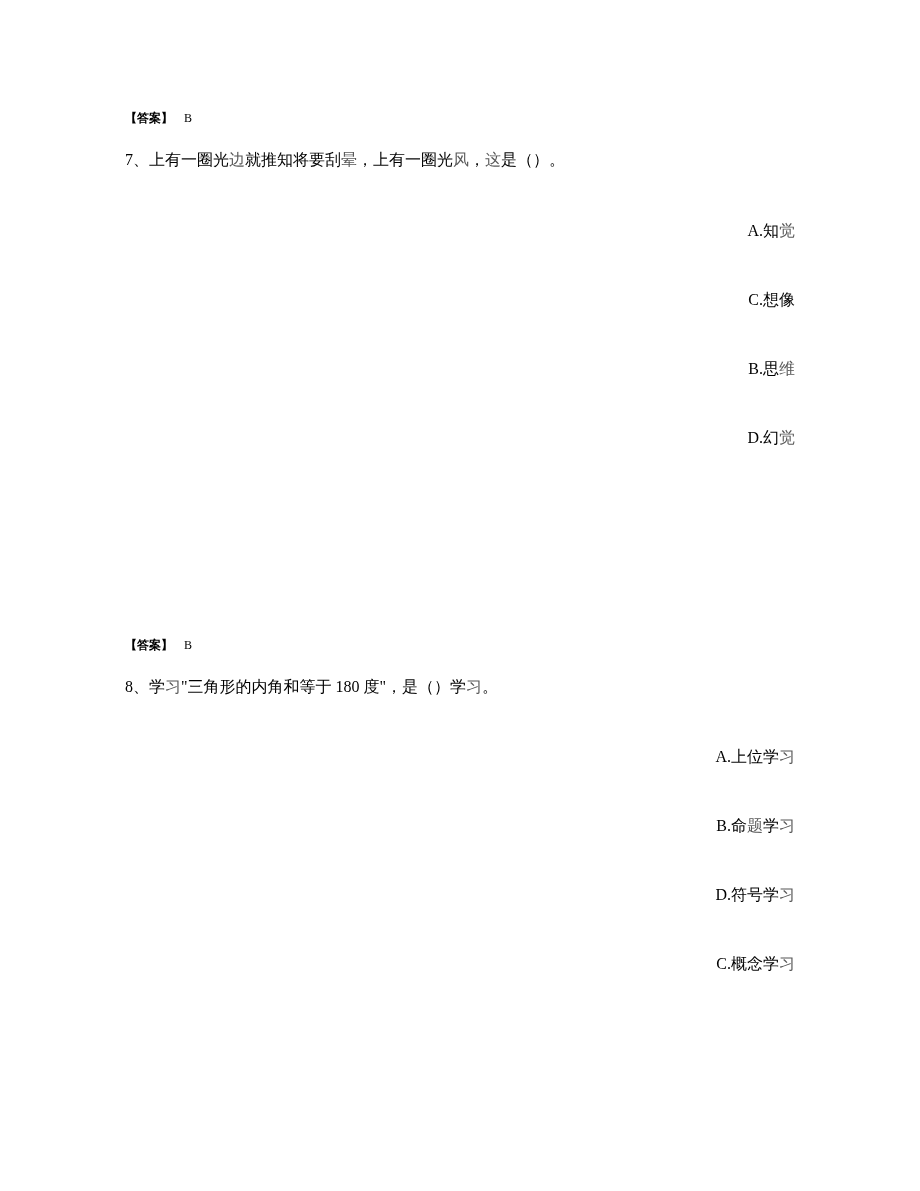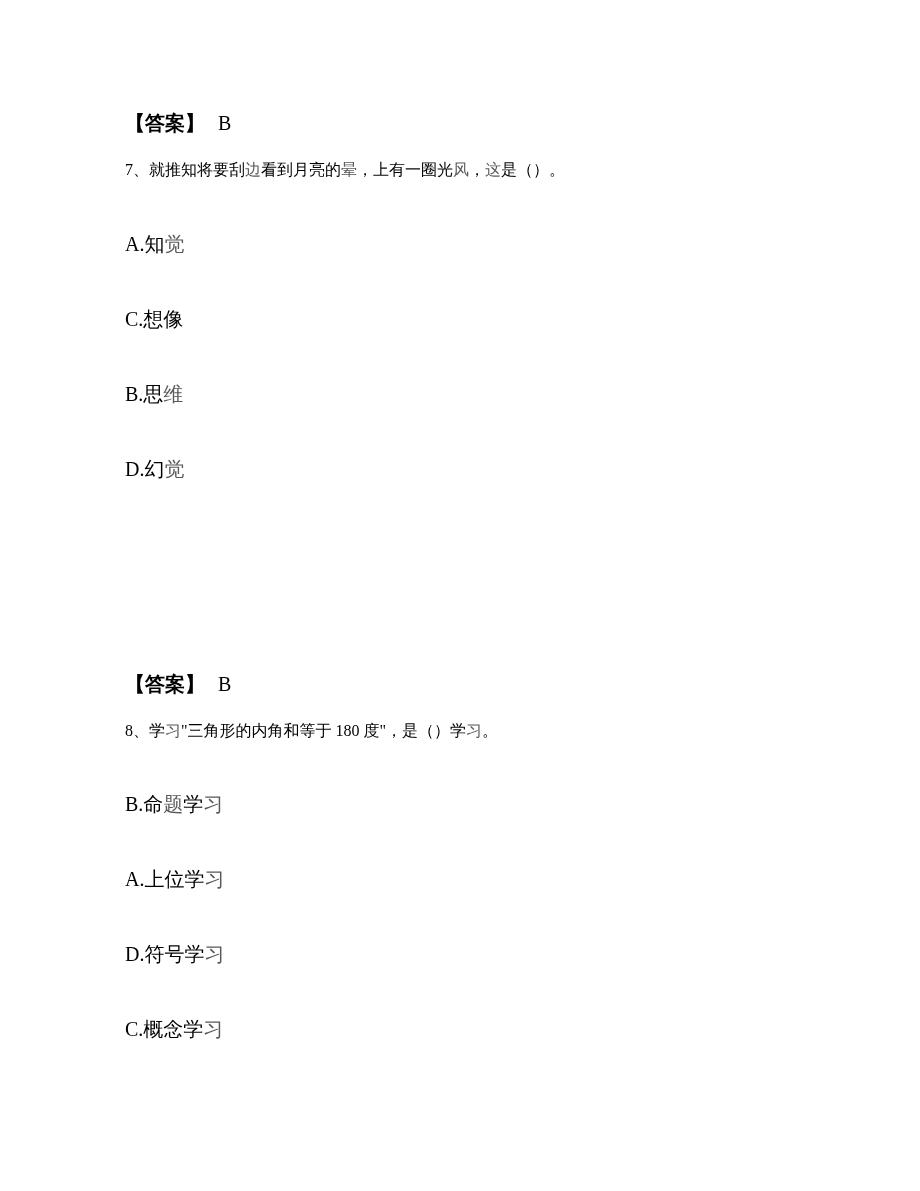--- a/index.html
+++ b/index.html
@@ -10,40 +10,41 @@
     body {
       width: 920px;
       height: 1191px;
       background: #ffffff;
       font-family: "SimSun", "宋体", serif;
       color: #000000;
       position: relative;
       padding: 110px 125px 0 125px;
     }
     .answer-line {
-      font-size: 20px;
+      font-size: 12px;
       margin-bottom: 20px;
     }
     .answer-label {
       font-weight: bold;
     }
     .answer-value {
       margin-left: 8px;
     }
     .question {
       font-size: 16px;
       margin-bottom: 48px;
       line-height: 1.6;
     }
     .question-num {
       display: inline;
     }
     .option {
-      font-size: 20px;
+      font-size: 16px;
       margin-bottom: 48px;
+      text-align: right;
     }
     .block {
       margin-bottom: 0;
     }
     .spacer-large {
       height: 140px;
     }
     .spacer-large2 {
       height: 168px;
     }
@@ -54,21 +55,21 @@
 </head>
 <body>
 
 <div class="block">
   <div class="answer-line">
     <span class="answer-label">【答案】</span>
     <span class="answer-value">B</span>
   </div>
 
   <div class="question">
-    <span class="question-num">7、</span><span>就推知将要刮</span><span class="gray">边</span><span>看到月亮的</span><span class="gray">晕</span><span>，上有一圈光</span><span class="gray">风</span><span>，</span><span class="gray">这</span><span>是（）。</span>
+    <span class="question-num">7、</span><span>上有一圈光</span><span class="gray">边</span><span>就推知将要刮</span><span class="gray">晕</span><span>，上有一圈光</span><span class="gray">风</span><span>，</span><span class="gray">这</span><span>是（）。</span>
   </div>
 
   <div class="option">
     <span>A.知</span><span class="gray">觉</span>
   </div>
   <div class="option">
     <span>C.想像</span>
   </div>
   <div class="option">
     <span>B.思</span><span class="gray">维</span>
@@ -82,24 +83,24 @@
   <div class="answer-line">
     <span class="answer-label">【答案】</span>
     <span class="answer-value">B</span>
   </div>
 
   <div class="question">
     <span class="question-num">8、</span><span>学</span><span class="gray">习</span><span>"三角形的内角和等于 180 度"，是（）学</span><span class="gray">习</span><span>。</span>
   </div>
 
   <div class="option">
-    <span>B.命</span><span class="gray">题</span><span>学</span><span class="gray">习</span>
+    <span>A.上位学</span><span class="gray">习</span>
   </div>
   <div class="option">
-    <span>A.上位学</span><span class="gray">习</span>
+    <span>B.命</span><span class="gray">题</span><span>学</span><span class="gray">习</span>
   </div>
   <div class="option">
     <span>D.符号学</span><span class="gray">习</span>
   </div>
   <div class="option">
     <span>C.概念学</span><span class="gray">习</span>
   </div>
 
   <div class="spacer-large2"></div>
 

